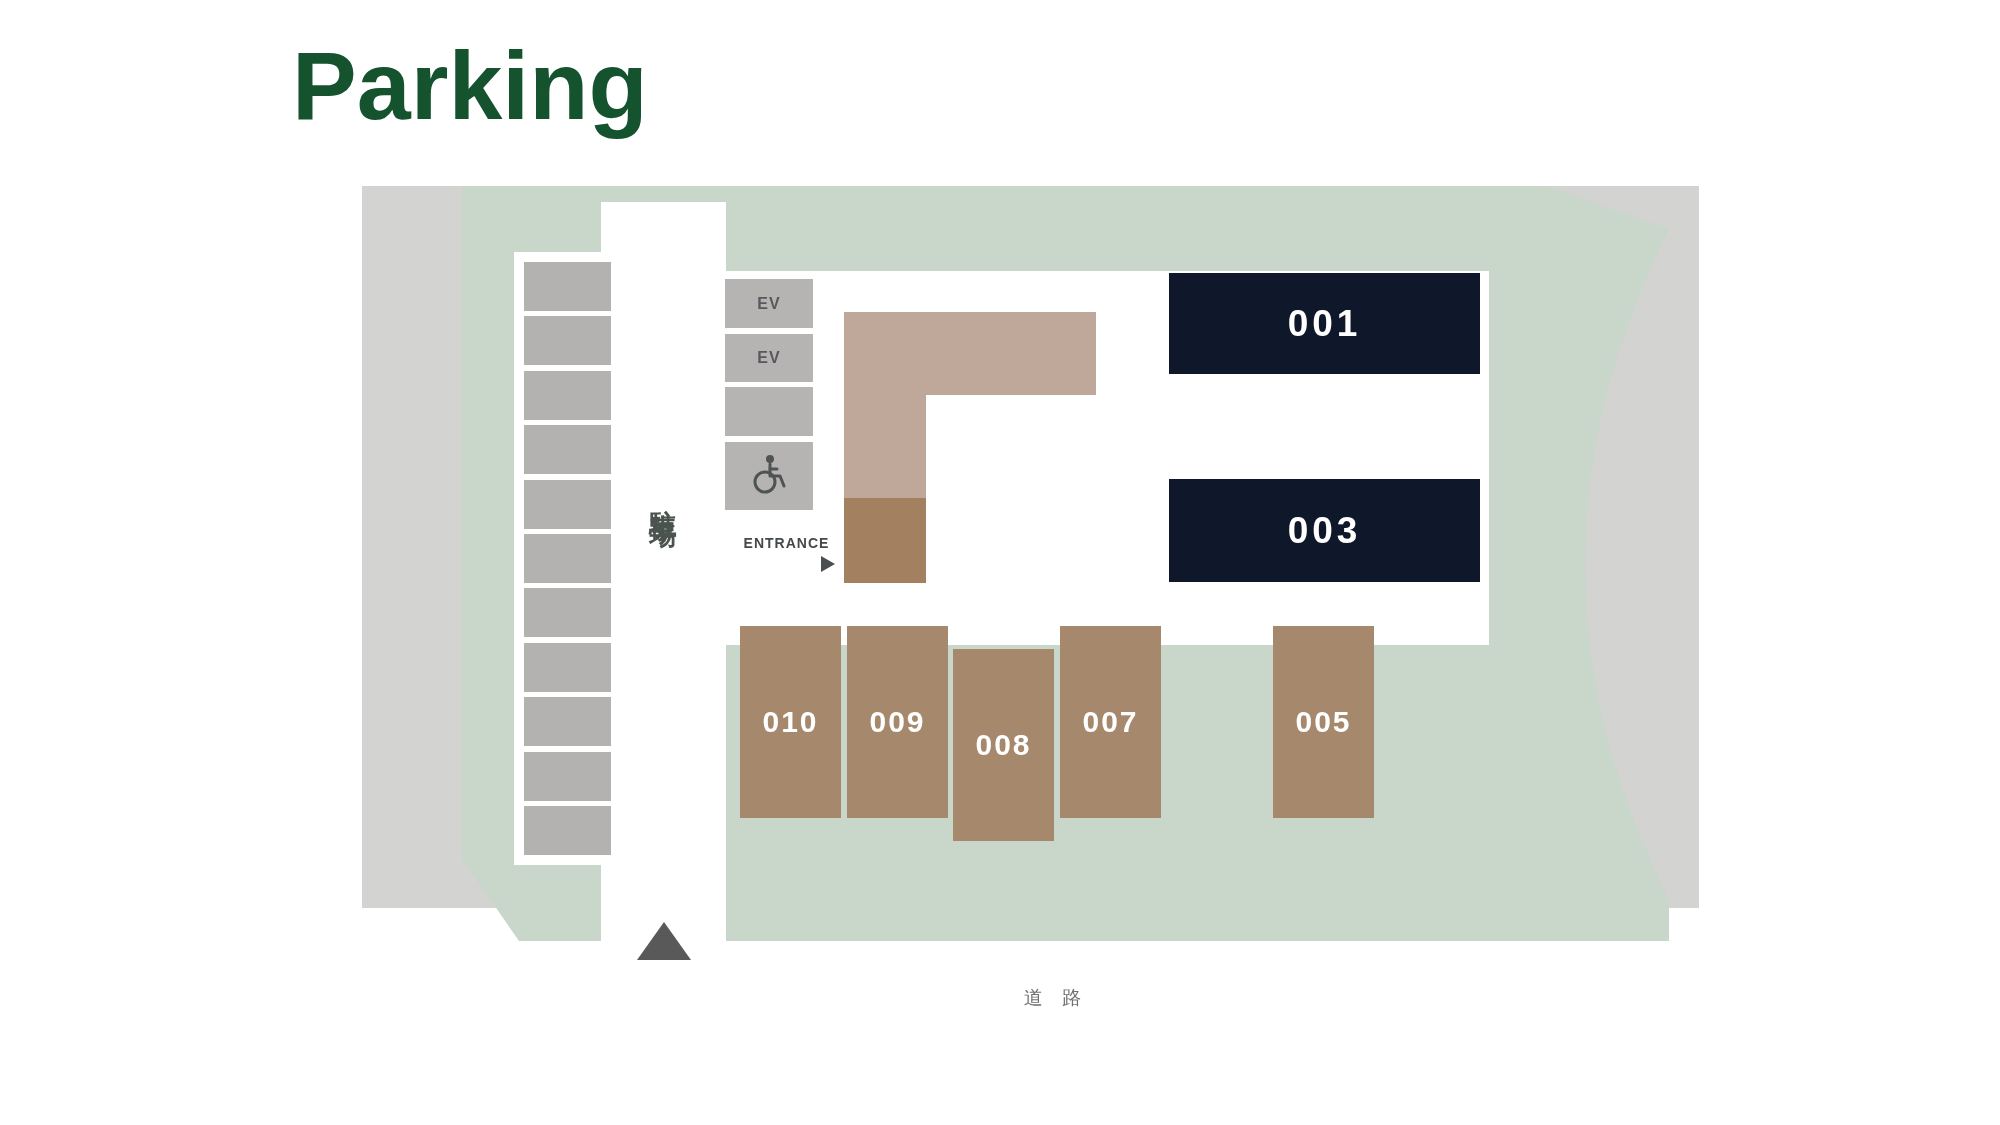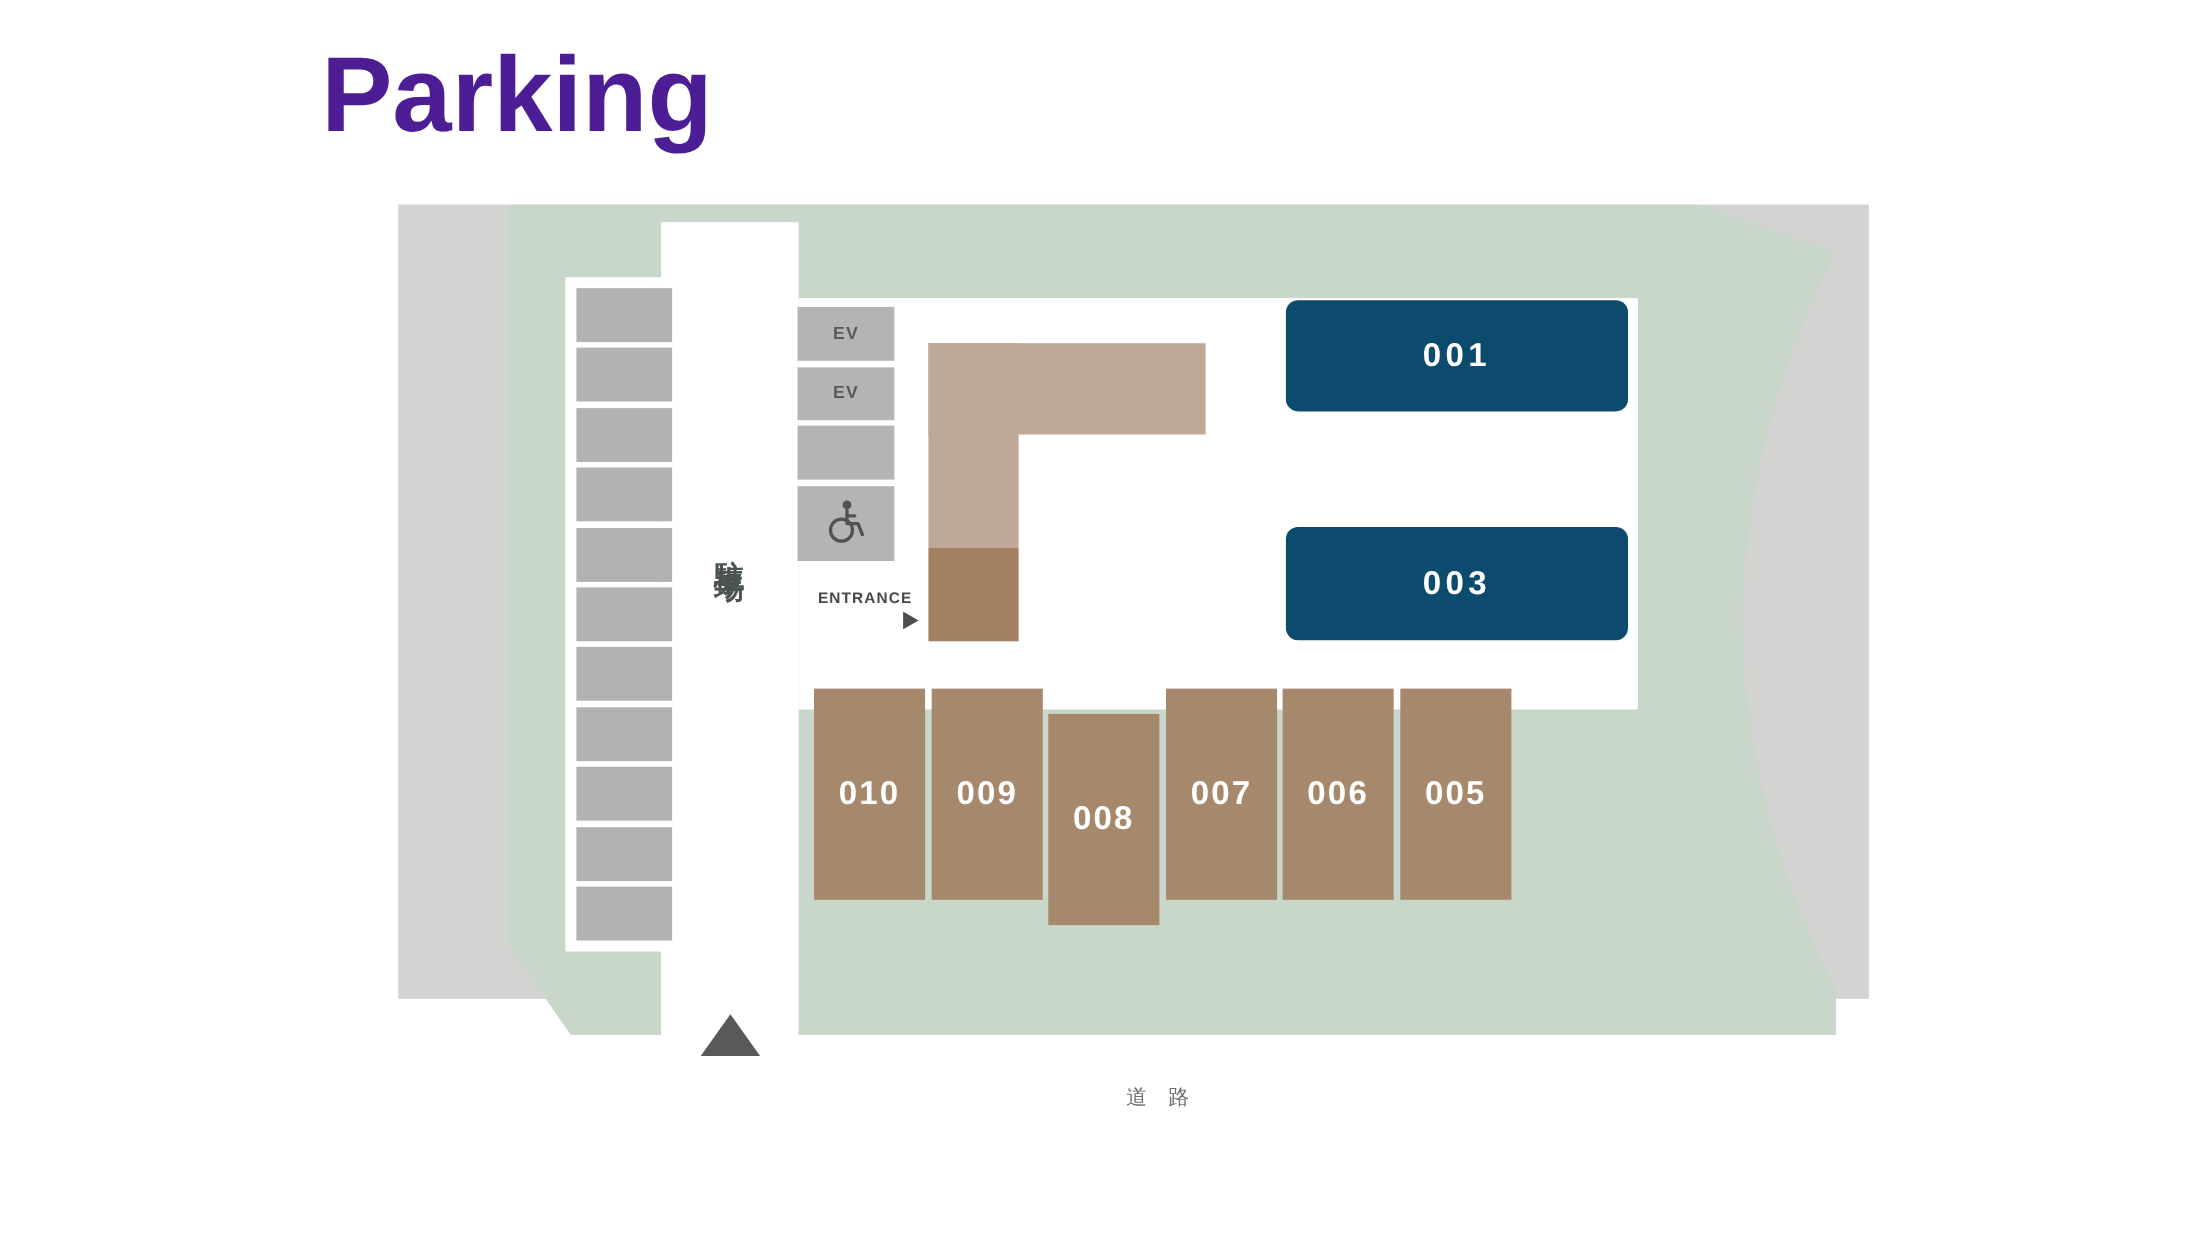--- a/index.html
+++ b/index.html
@@ -3,21 +3,21 @@
 <meta charset="utf-8">
 <style>
   * { margin:0; padding:0; box-sizing:border-box; }
   html,body { background:#ffffff; }
   body {
     width:2000px; height:1125px; position:relative; overflow:hidden;
     font-family:"Liberation Sans","DejaVu Sans",sans-serif;
   }
   .page-title {
     position:absolute; left:292px; top:30px;
-    font-size:97px; font-weight:800; color:#4c1d95; letter-spacing:0px;
+    font-size:97px; font-weight:800; color:#14532d; letter-spacing:0px;
   }
   .map {
     position:absolute; left:362px; top:186px; width:1337px; height:722px;
     background:#d3d3d2;
   }
   .green-svg { position:absolute; left:0; top:0; width:1337px; height:866px; display:block; }
   .abs { position:absolute; }
   .white { background:#ffffff; }
   .stall { position:absolute; left:162px; width:87px; height:49px; background:#b3b2b1; }
   .ev-box {
@@ -26,23 +26,23 @@
     font-size:16px; font-weight:bold; color:#56595d; letter-spacing:1px;
   }
   .bldg-light { background:#bfa89a; }
   .bldg-dark  { background:#a3805f; }
   .courtyard {
     position:absolute; left:587px; top:233px; width:164px; height:164px;
     background:#c7dccd; display:flex; align-items:center; justify-content:center;
     font-size:17px; font-weight:600; color:#4b5350; letter-spacing:3px;
   }
   .room {
-    position:absolute; left:807px; width:311px; background:#0c4a6e;
+    position:absolute; left:807px; width:311px; background:#0f172a;
     display:flex; align-items:center; justify-content:center;
-    color:#ffffff; font-size:30px; font-weight:bold; letter-spacing:4px;border-radius:11px;
+    color:#ffffff; font-size:37px; font-weight:bold; letter-spacing:4px;
   }
   .space {
     position:absolute; top:440px; width:101px; height:192px; background:#a6896d;
     display:flex; align-items:center; justify-content:center;
     color:#ffffff; font-size:30px; font-weight:bold; letter-spacing:2px;
   }
   .parking-lot-label {
     position:absolute; left:283px; top:301px;
     writing-mode:vertical-rl; text-orientation:upright;
     font-size:27px; font-weight:600; color:#4b534f; letter-spacing:6px;
@@ -132,23 +132,20 @@
   </div>
   <div class="space" style="left:485px;">
     <span>009</span>
   </div>
   <div class="space" style="left:591px;margin-top:23px;">
     <span>008</span>
   </div>
   <div class="space" style="left:698px;">
     <span>007</span>
   </div>
-  <div class="space" style="left:804px;">
-    <span>006</span>
-  </div>
   <div class="space" style="left:911px;">
     <span>005</span>
   </div>
 
   <div class="site-marker"></div>
 
   <div class="road-label">道 路</div>
 
 </div>
 

